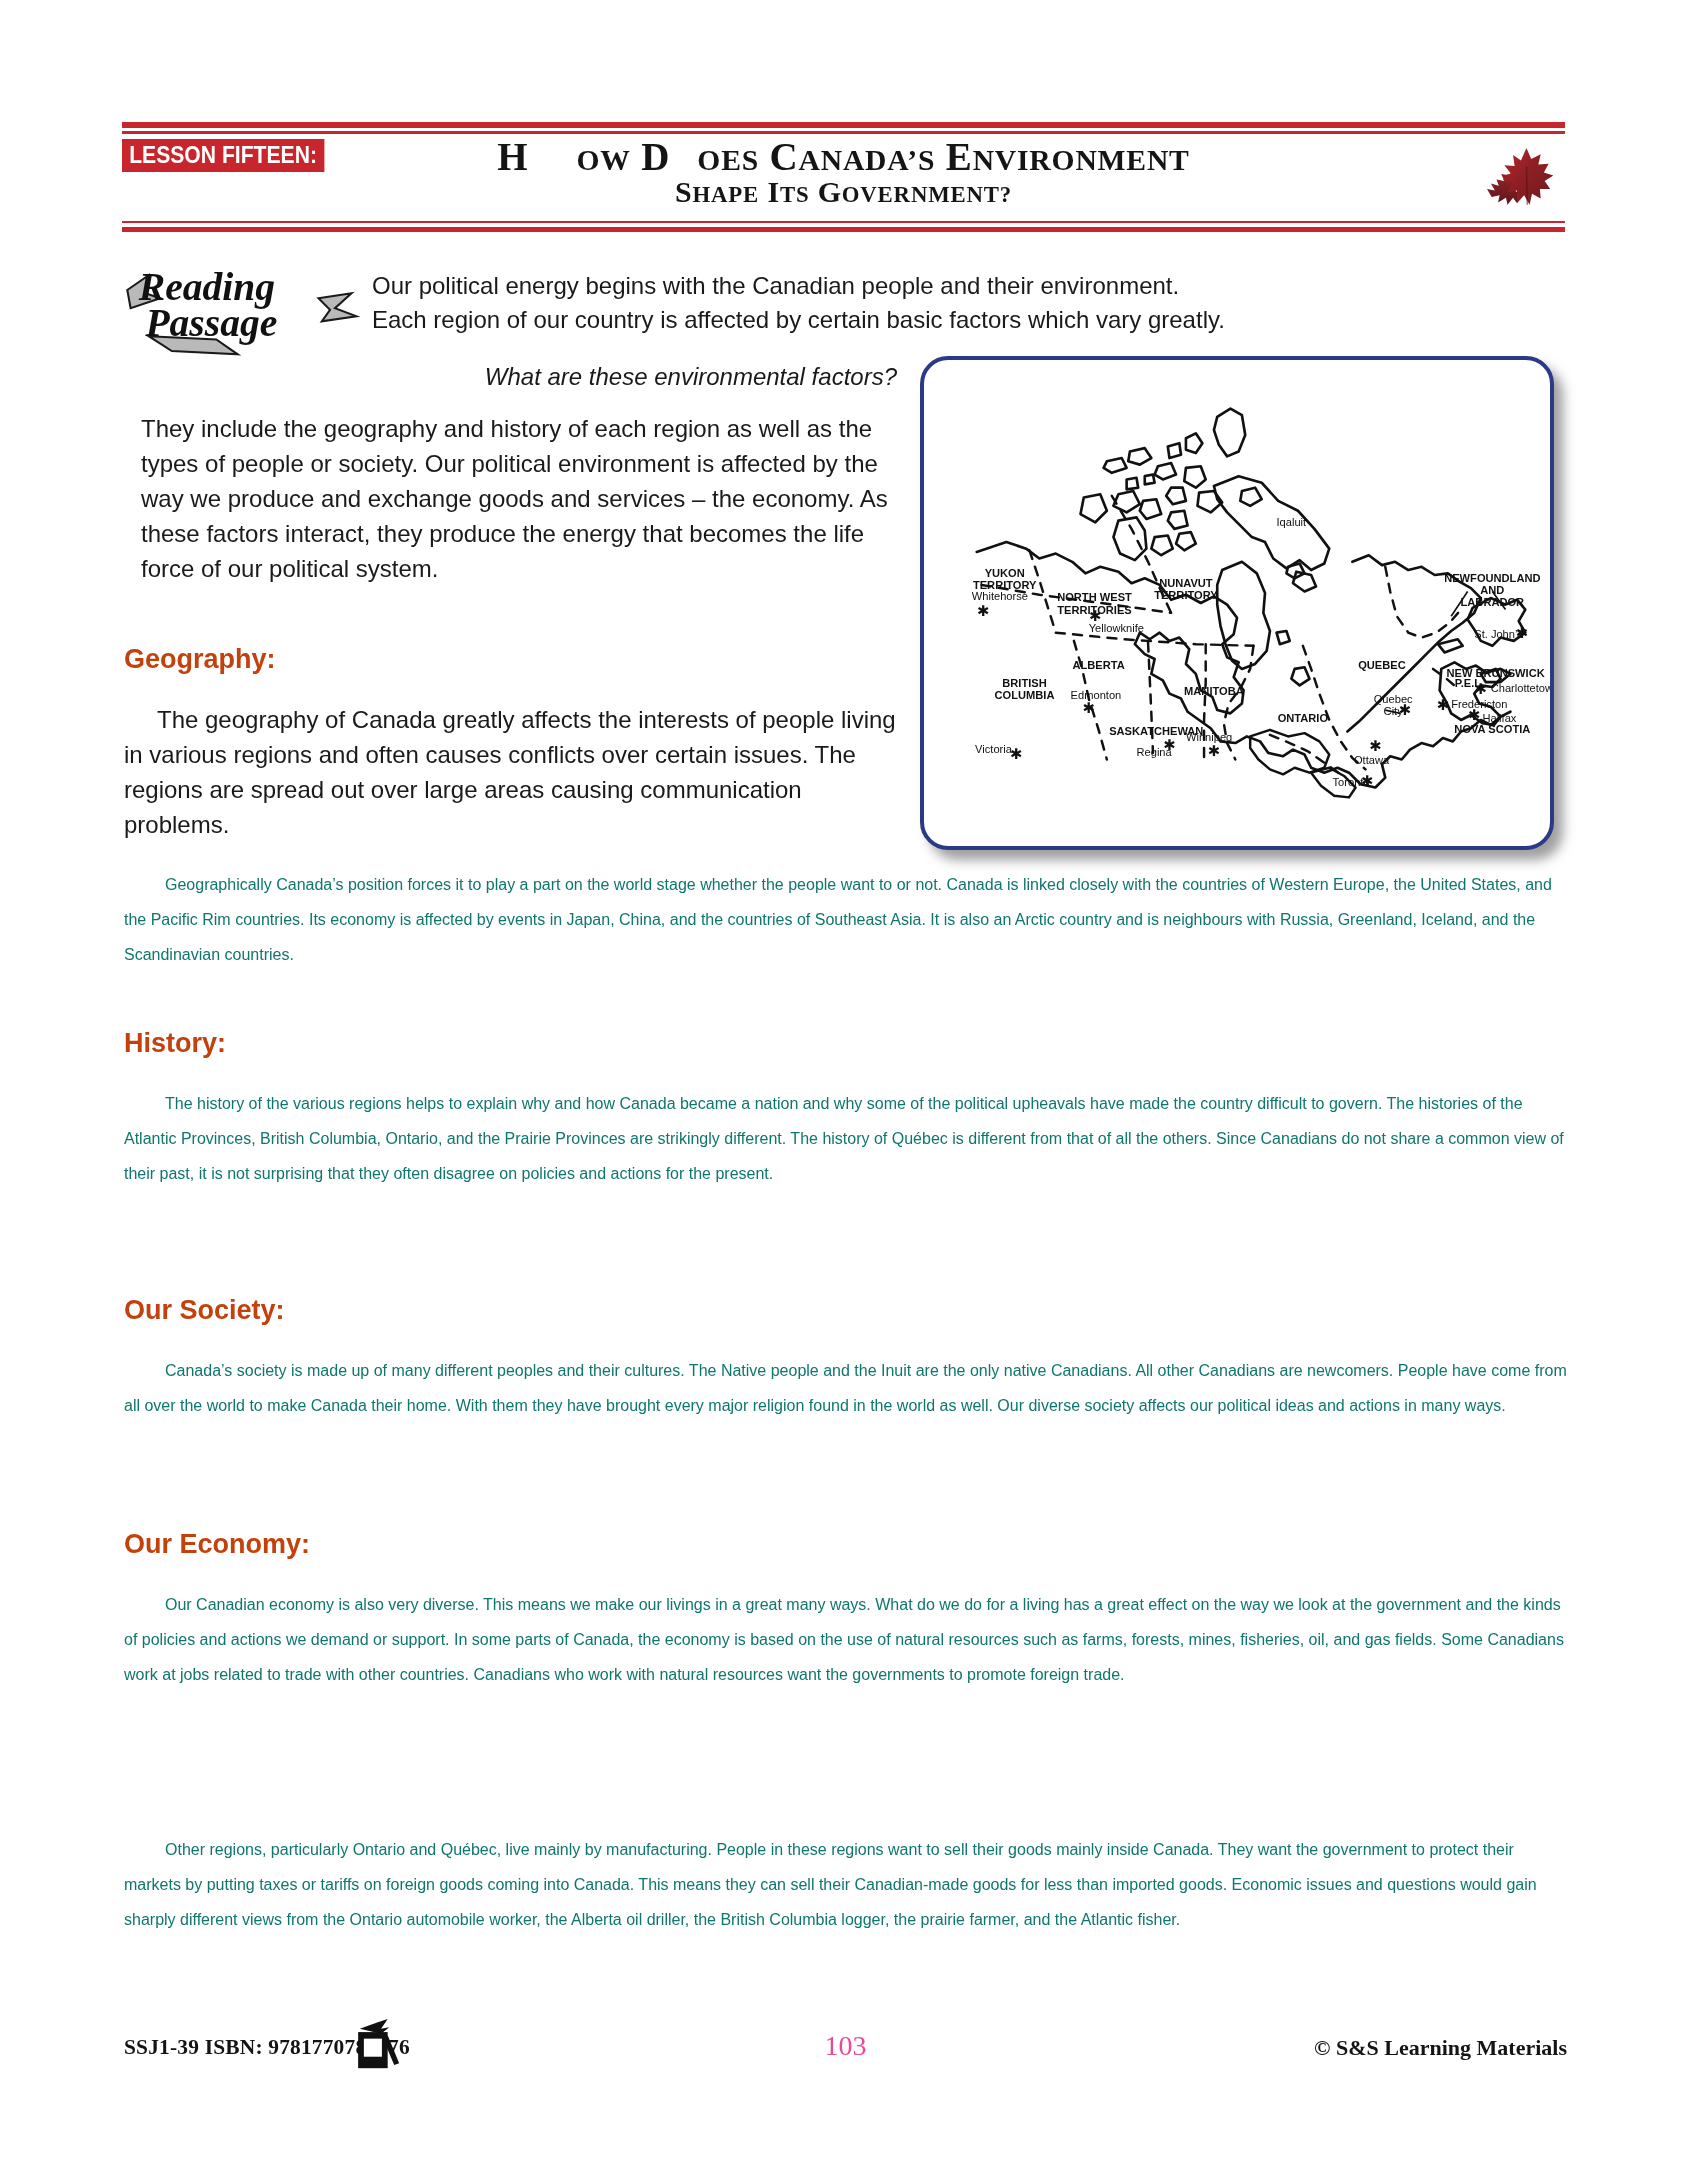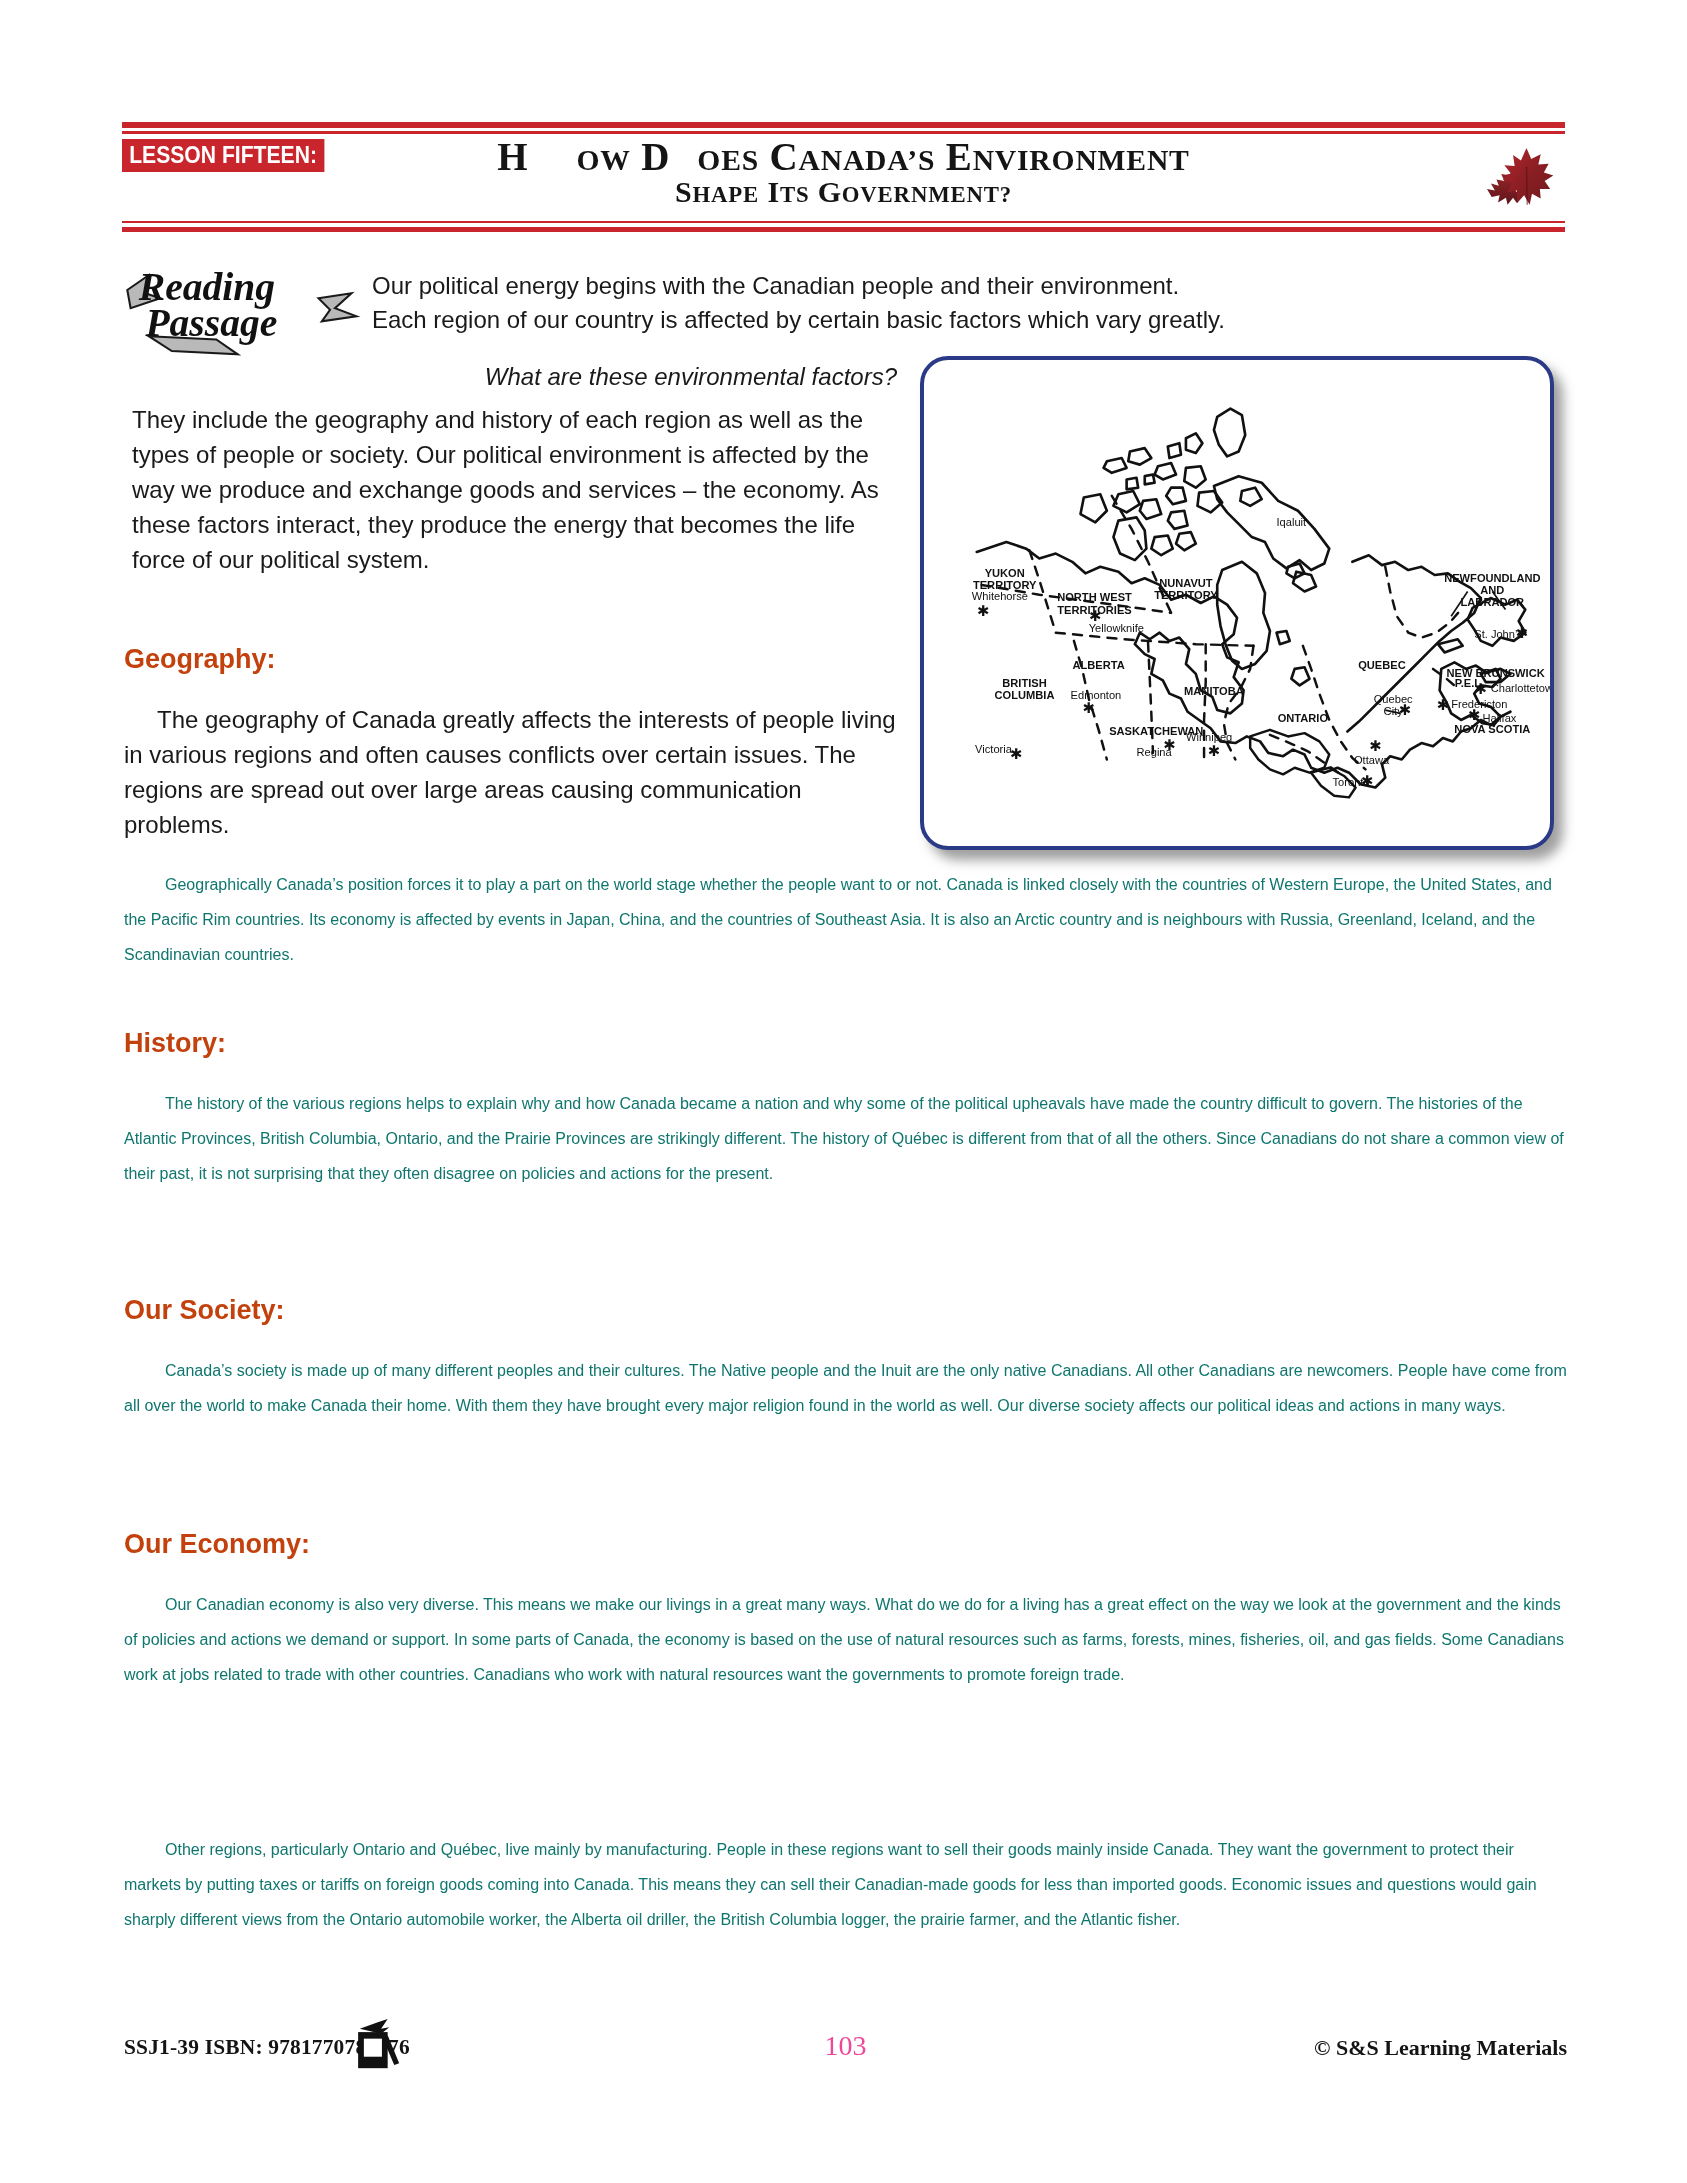--- a/index.html
+++ b/index.html
@@ -110,21 +110,21 @@
   }
   .col-left {
     position: absolute;
     left: 124px;
     top: 359px;
     width: 783px;
     font-size: 24px;
     line-height: 35px;
     color: #1a1a1a;
   }
-  .col-left p { margin: 8px; }
+  .col-left p { margin: 17px; }
   .q-italic {
     font-style: italic;
     display: block;
     text-align: right;
     padding-right: 10px;
   }
   .heading {
     font-size: 27px;
     font-weight: bold;
     color: #c2410c;

